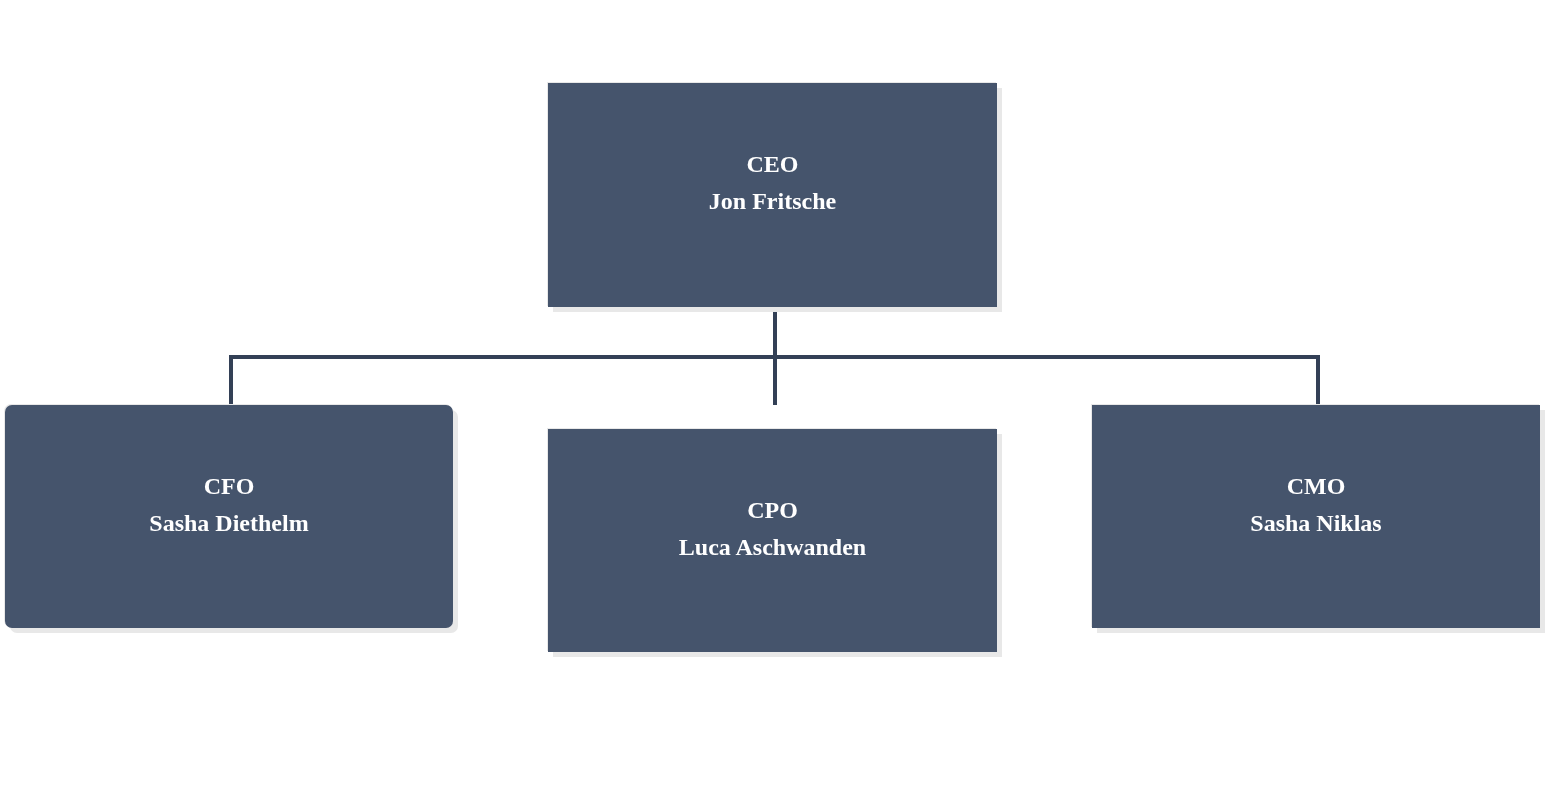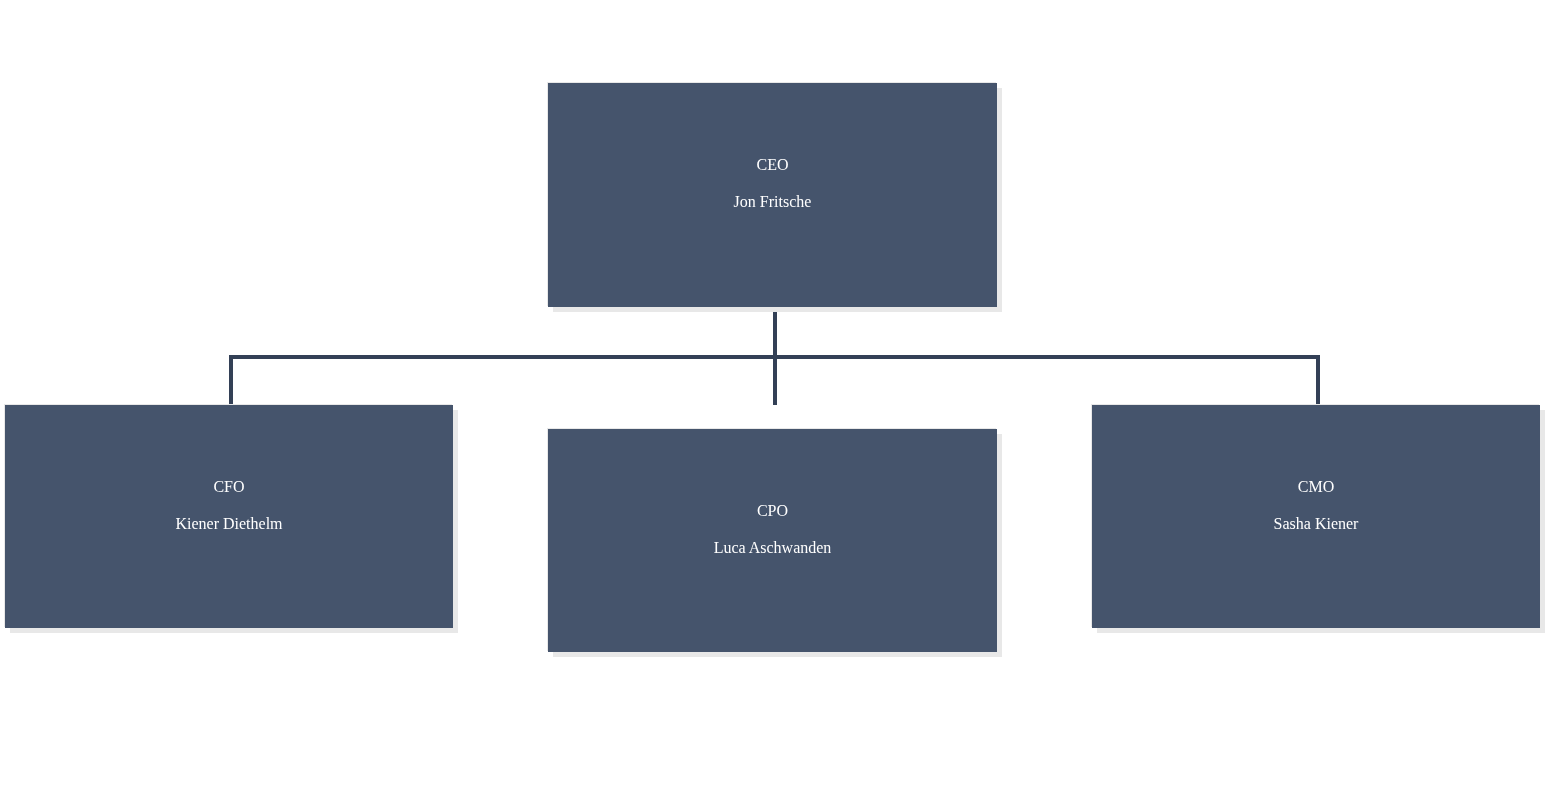--- a/index.html
+++ b/index.html
@@ -37,34 +37,34 @@
     flex-direction: column;
     align-items: center;
     justify-content: center;
     text-align: center;
     color: #ffffff;
   }
   .node .node-title,
   .node .node-name {
     display: block;
     font-family: "Liberation Serif", "DejaVu Serif", serif;
-    font-size: 16px;
+    font-size: 24px;
     line-height: 37px;
-    font-weight: normal;
+    font-weight: bold;
     color: #ffffff;
     white-space: nowrap;
   }
   .node-inner {
     position: relative;
     top: -12px;
   }
 
   
   #node-ceo  { left: 548px;  top: 83px;  width: 449px; height: 224px; }
-  #node-cfo  { left: 5px;    top: 405px; width: 448px; height: 223px; }
+  #node-cfo  { left: 5px;    top: 405px; width: 448px; height: 223px; border-radius: 7px; }
   #node-cpo  { left: 548px;  top: 405px; width: 449px; height: 223px; margin-top: 24px; }
   #node-cmo  { left: 1092px; top: 405px; width: 448px; height: 223px; align-items: center; }
 
   
   #conn-ceo-stem   { left: 773px; top: 307px;  width: 4px;    height: 52px; }
   #conn-bus        { left: 229px; top: 355px;  width: 1091px; height: 4px; }
   #conn-drop-left  { left: 229px; top: 355px;  width: 4px;    height: 50px; }
   #conn-drop-mid   { left: 773px; top: 355px;  width: 4px;    height: 50px; }
   #conn-drop-right { left: 1316px;top: 355px;  width: 4px;    height: 50px; }
 </style>
@@ -82,31 +82,31 @@
   <div class="node" id="node-ceo">
     <div class="node-inner">
       <span class="node-title">CEO</span>
       <span class="node-name">Jon Fritsche</span>
     </div>
   </div>
 
   <div class="node" id="node-cfo">
     <div class="node-inner">
       <span class="node-title">CFO</span>
-      <span class="node-name">Kiener Diethelm</span>
+      <span class="node-name">Sasha Diethelm</span>
     </div>
   </div>
 
   <div class="node" id="node-cpo">
     <div class="node-inner">
       <span class="node-title">CPO</span>
       <span class="node-name">Luca Aschwanden</span>
     </div>
   </div>
 
   <div class="node" id="node-cmo">
     <div class="node-inner">
       <span class="node-title">CMO</span>
-      <span class="node-name">Sasha Kiener</span>
+      <span class="node-name">Sasha Niklas</span>
     </div>
   </div>
 
 </div>
 
 </body></html>

